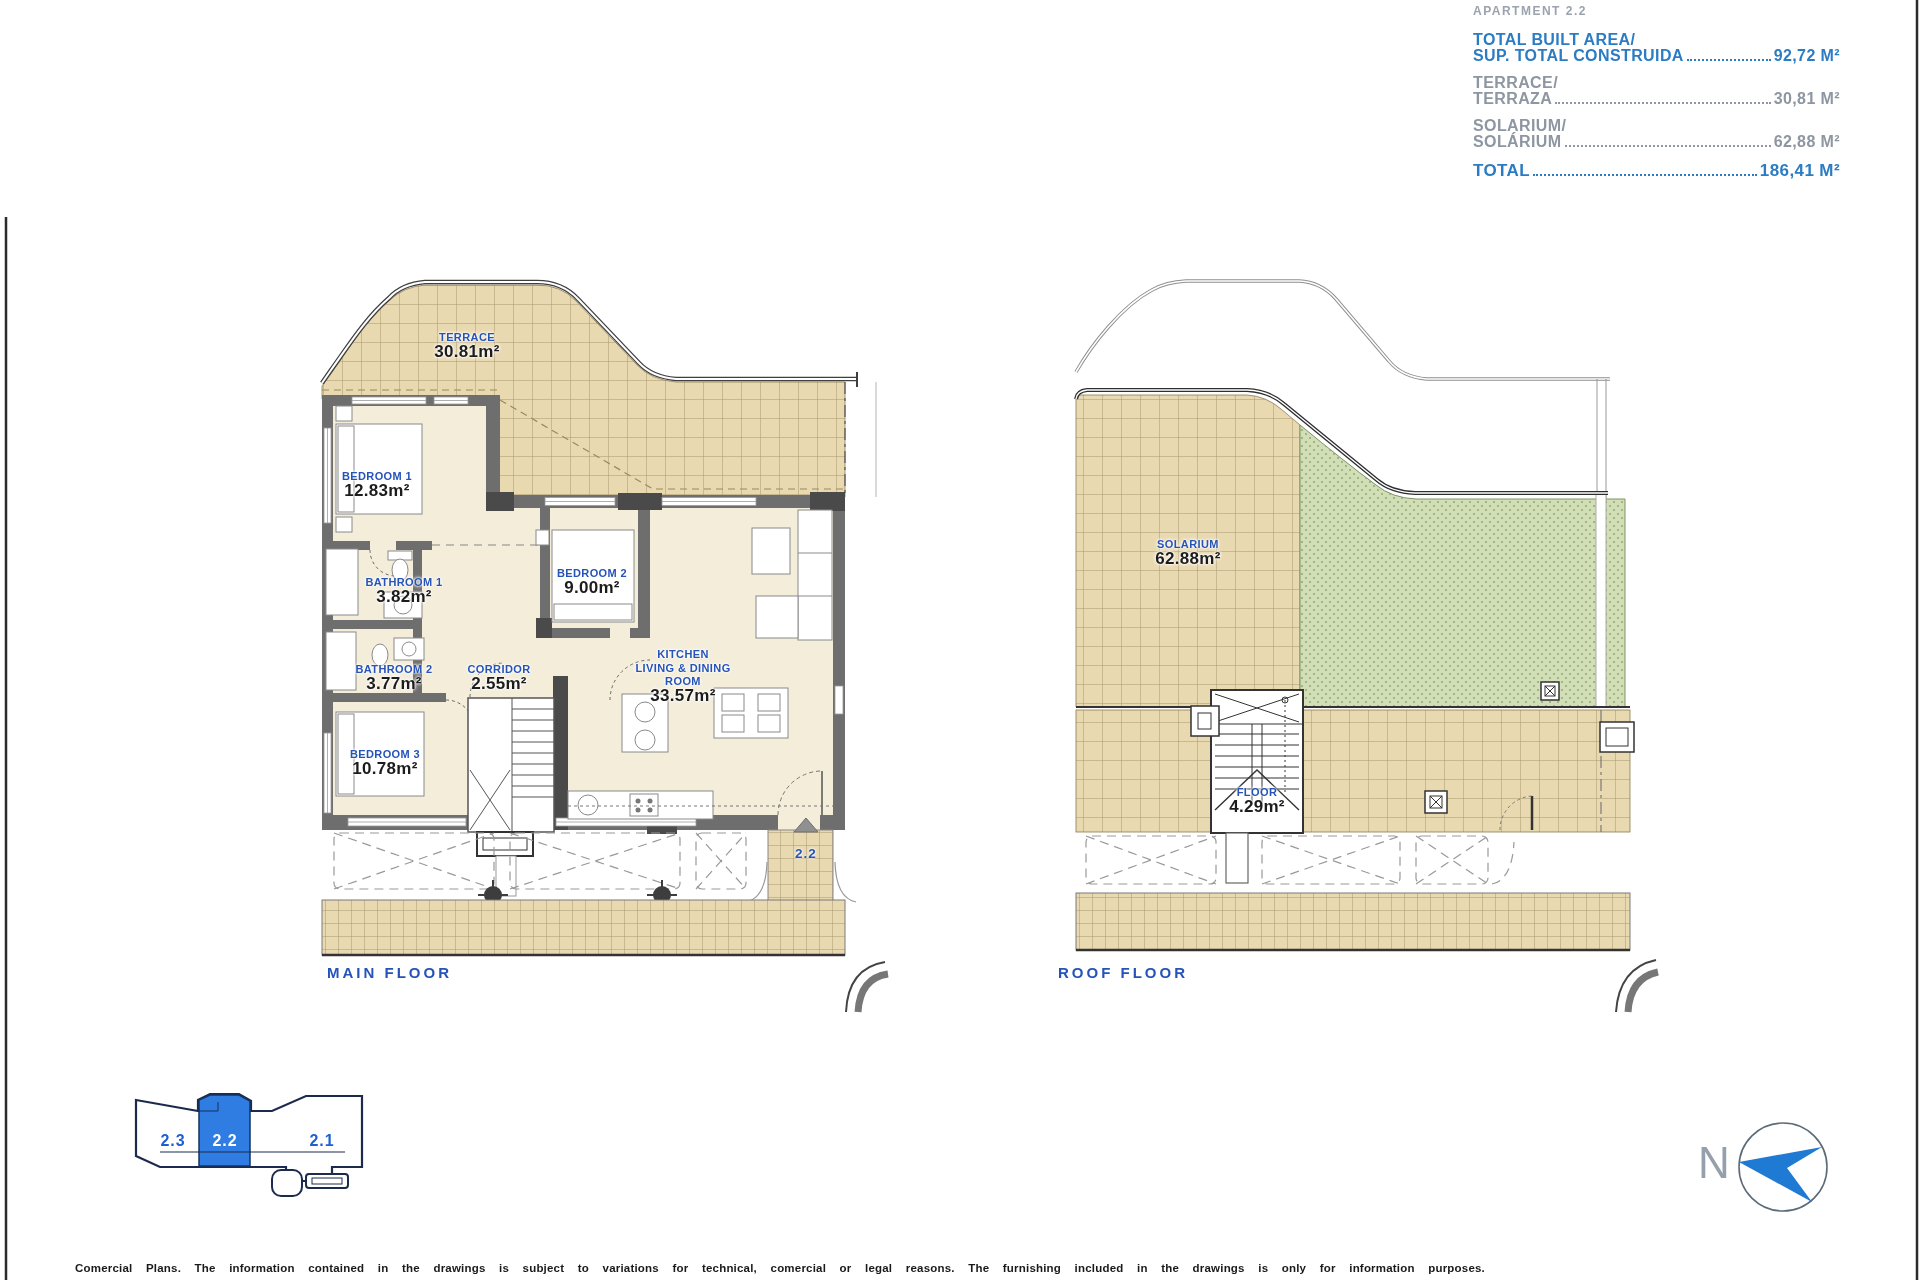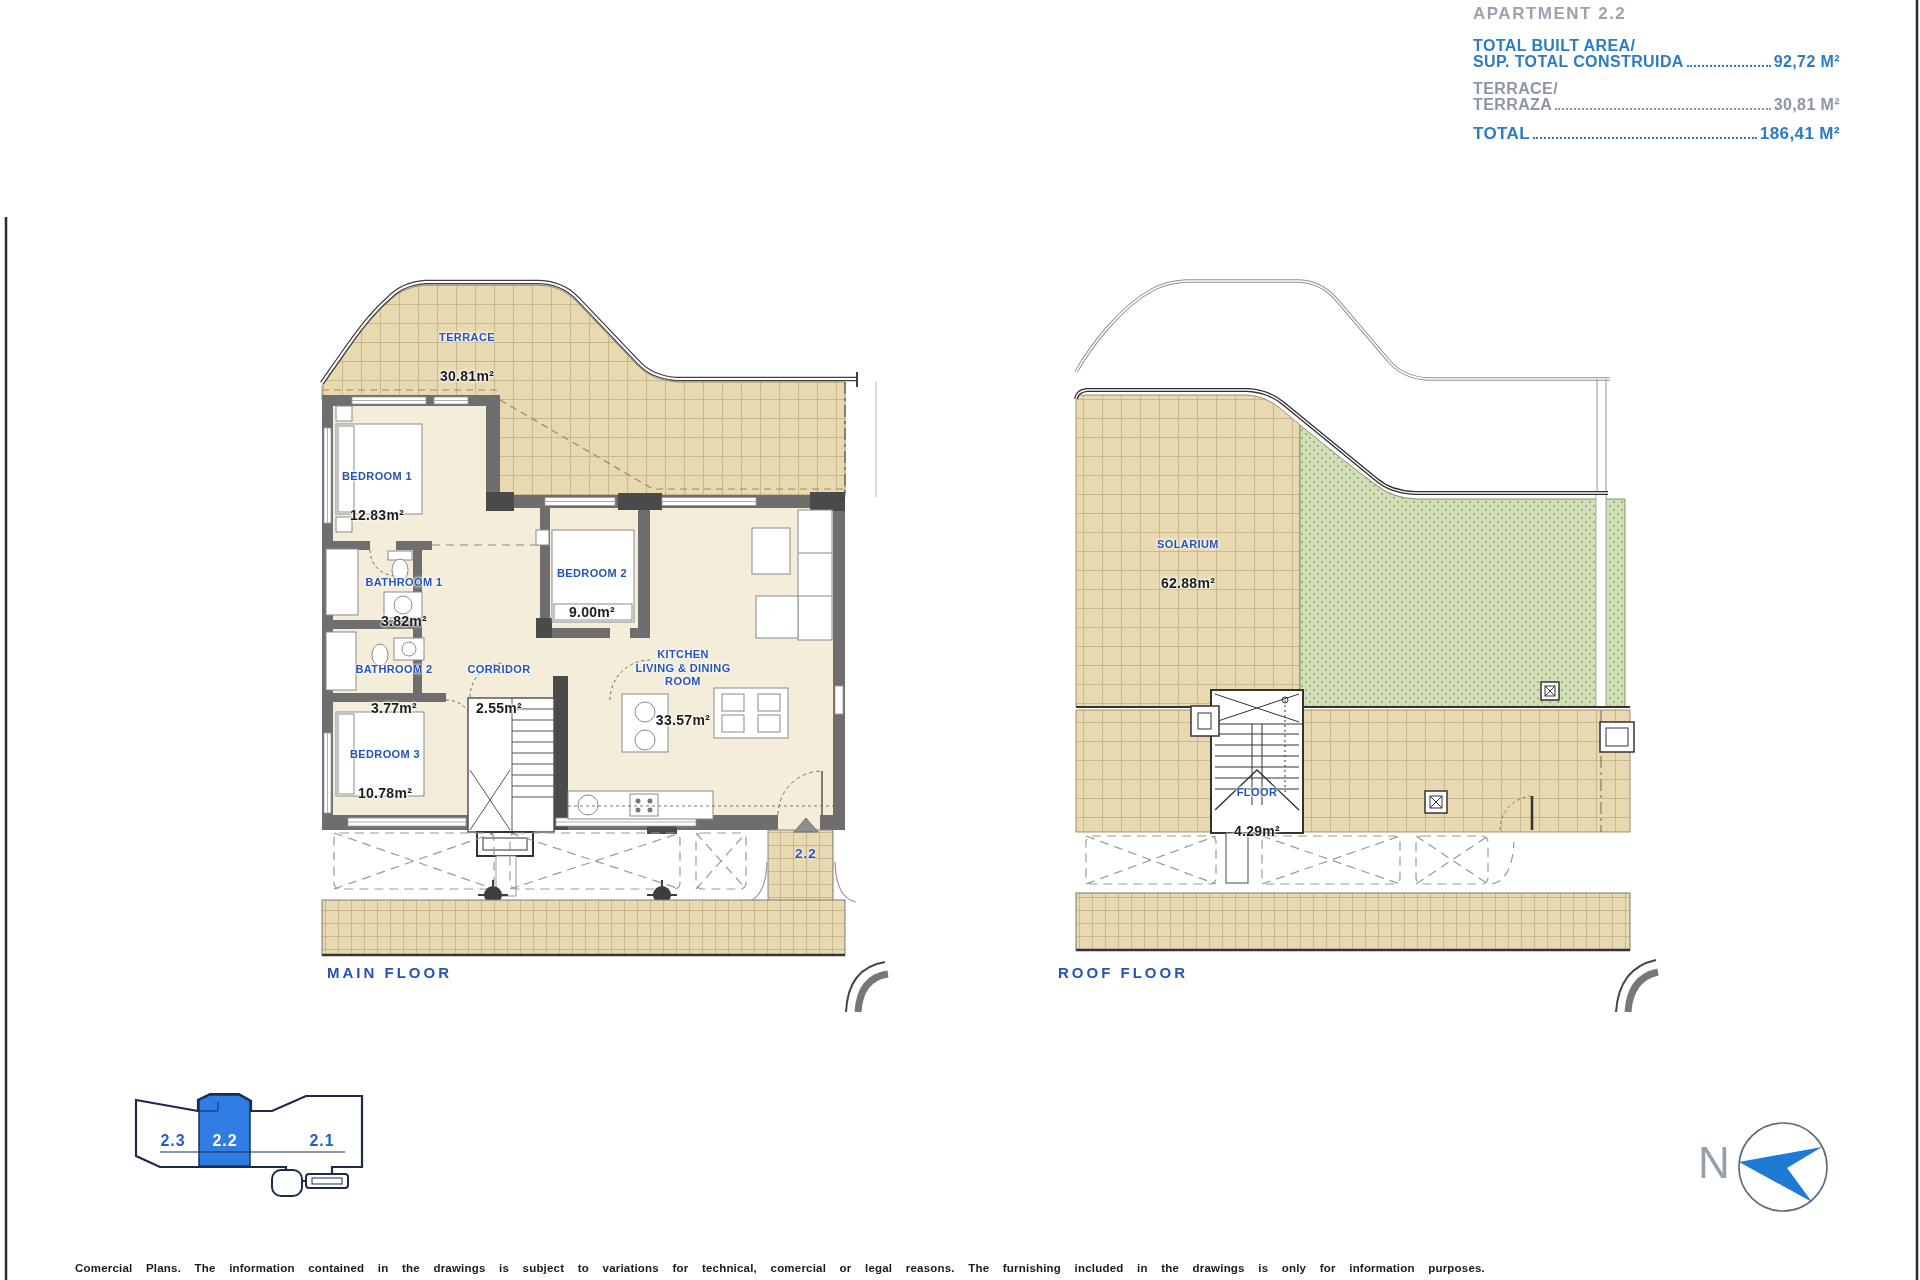--- a/index.html
+++ b/index.html
@@ -3,32 +3,32 @@
 <meta charset="utf-8">
 <style>
   html,body{margin:0;padding:0;}
   body{
     width:1920px;height:1280px;position:relative;overflow:hidden;
     background:#ffffff;
     font-family:"Liberation Sans", sans-serif;
   }
   
   .title-block{position:absolute;left:1473px;top:4px;width:367px;}
-  .tb-apartment{font-size:17px;letter-spacing:1.5px;color:#9ba3ae;font-weight:700;margin-bottom:14px;}
+  .tb-apartment{font-size:12px;letter-spacing:1.5px;color:#9ba3ae;font-weight:700;margin-bottom:14px;}
   .tb-row{margin-bottom:12px;font-size:16px;font-weight:700;line-height:15.5px;letter-spacing:.4px;}
   .tb-row .l2row{display:flex;align-items:baseline;}
   .leader{flex:1;border-bottom:2.2px dotted currentColor;margin:0 3px 2px 3px;}
   .blue{color:#2b7cc3;}
   .gray{color:#8d96a1;}
   .tb-total{display:flex;align-items:baseline;margin-top:8px;font-size:17px;font-weight:700;color:#2b7cc3;letter-spacing:.4px;}
   
   .rl{position:absolute;transform:translate(-50%,0);text-align:center;line-height:13.5px;white-space:nowrap;
       text-shadow:0 0 2px #fff,0 0 3px #fff,0 0 4px #fff;}
   .rl .nm{color:#2553b8;font-weight:700;font-size:11px;letter-spacing:.4px;display:block;}
-  .rl .ar{color:#1c1c1c;font-weight:700;font-size:14px;letter-spacing:.3px;display:block;margin-top:25px;}
+  .rl .ar{color:#1c1c1c;font-weight:700;font-size:17px;letter-spacing:.3px;display:block;}
   .caption{position:absolute;color:#2553b8;font-weight:700;font-size:15px;letter-spacing:3px;}
   .entrance-lbl{position:absolute;transform:translate(-50%,0);color:#2553b8;font-weight:700;font-size:13.5px;letter-spacing:1px;
       text-shadow:0 0 2px #fff,0 0 3px #fff;}
   
   .kp{position:absolute;transform:translate(-50%,-50%);font-weight:700;font-size:16px;letter-spacing:1px;color:#1f5fd0;}
   .kp.sel{color:#ffffff;}
   
   .north-n{position:absolute;left:1698px;top:1138px;font-size:44px;font-weight:400;color:#95a0ac;}
   
   .disclaimer{position:absolute;left:75px;top:1262px;width:1410px;font-size:11.5px;font-weight:700;color:#1a1a1a;
@@ -348,20 +348,28 @@
 
   <div class="tb-row gray">
     <div>TERRACE/</div>
     <div class="l2row">
       <span>TERRAZA</span>
       <span class="leader"></span>
       <span>30,81 M²</span>
     </div>
   </div>
 
+  <div class="tb-row gray">
+    <div>SOLARIUM/</div>
+    <div class="l2row">
+      <span>SOLÁRIUM</span>
+      <span class="leader"></span>
+      <span>62,88 M²</span>
+    </div>
+  </div>
 
   <div class="tb-total">
     <span>TOTAL</span>
     <span class="leader"></span>
     <span>186,41 M²</span>
   </div>
 </div>
 
 <div class="rl" style="left:467px;top:331px;">
   <span class="nm">TERRACE</span>

